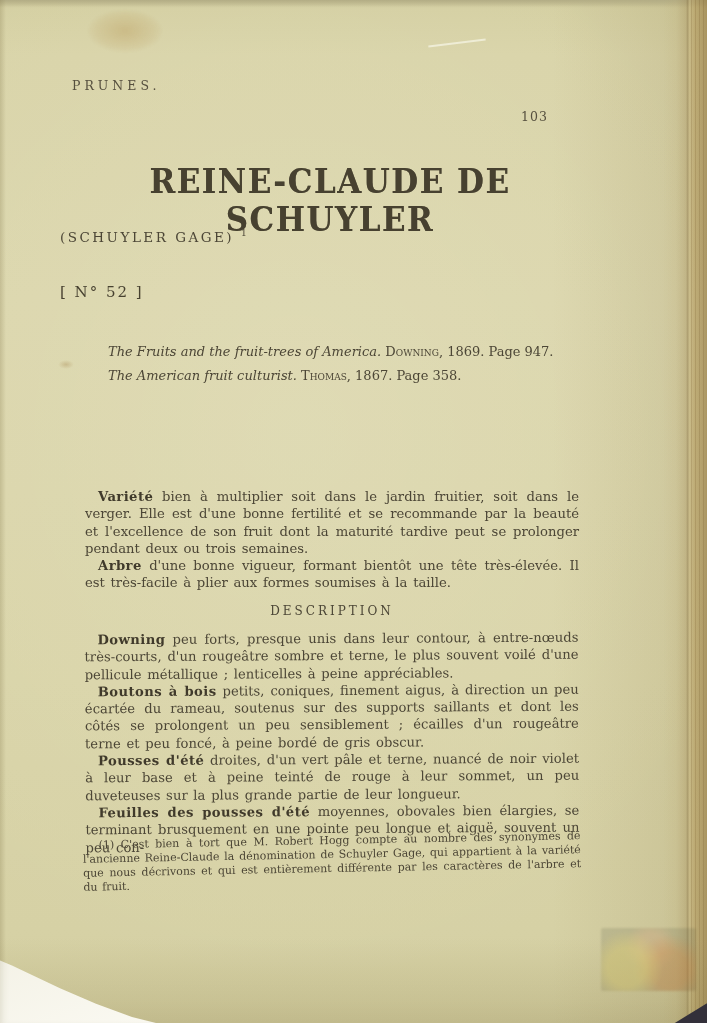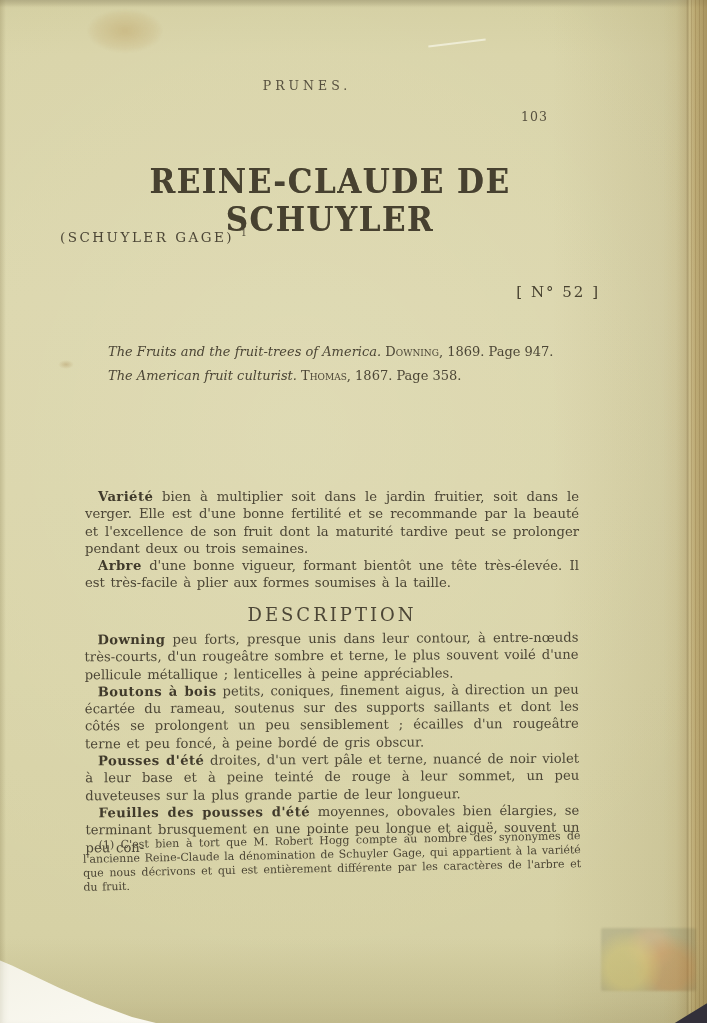--- a/index.html
+++ b/index.html
@@ -45,44 +45,44 @@
       radial-gradient(circle at 27% 62%, rgba(228,208,98,0.60) 0 24%, rgba(228,208,98,0) 46%),
       radial-gradient(circle at 72% 66%, rgba(205,116,46,0.55) 0 23%, rgba(205,116,46,0) 44%),
       radial-gradient(circle at 53% 28%, rgba(232,172,130,0.50) 0 17%, rgba(232,172,130,0) 38%),
       linear-gradient(180deg, rgba(76,80,58,0.32), rgba(62,62,46,0.32));
     opacity: 0.5; filter: blur(1.3px); }
   .corner-dark { position: absolute; right: 0; bottom: 0; width: 46px; height: 22px;
     background: #33303a; clip-path: polygon(100% 100%, 100% 10%, 30% 100%); }
 
   
   .txt { color: #4c4636; }
-  .running-head { position: absolute; left: 87px; top: 78px; width: 440px; text-align: center;
+  .running-head { position: absolute; left: 72px; top: 78px; width: 440px; 
     font-size: 12.5px; letter-spacing: 4px; color: #56503f; }
   .page-num { position: absolute; left: 521px; top: 80px; font-size: 12.5px; letter-spacing: 1px; color: #56503f; margin-top: 29px; }
   .title { position: absolute; left: 60px; top: 164px; width: 540px; margin: 0; text-align: center;
     font-size: 31px; font-weight: bold; letter-spacing: 1.5px; color: #474130;
     transform: scaleY(1.06); text-shadow: 0 0 0.5px rgba(71,65,48,0.6); }
   .synonym { position: absolute; left: 60px; top: 228px; width: 540px; text-align: left;
     font-size: 13.5px; letter-spacing: 2.5px; color: #4c4636; }
   .synonym sup { font-size: 9px; letter-spacing: 0; }
-  .number { position: absolute; left: 60px; top: 283px; width: 540px; text-align: right;
+  .number { position: absolute; left: 60px; top: 283px; width: 540px; text-align: left;
     font-size: 15px; letter-spacing: 2px; color: #474130; }
   .refs { position: absolute; left: 100px; top: 336px; width: 480px; font-size: 13px; line-height: 16px; }
   .refs p { margin: 8px; }
   .refs .work { font-style: italic; }
   .refs .sc { font-variant: small-caps; }
   .origin { position: absolute; left: 60px; top: 412px; width: 540px; margin: 0; text-align: center;
     font-weight: bold; font-size: 13.5px; line-height: 20px; word-spacing: 2.5px; color: #433d2e; }
   .bodyblock { position: absolute; left: 85px; width: 494px; }
   .bodyblock p { margin: 0; text-indent: 13px; text-align: justify;
     font-size: 13.2px; line-height: 17.3px; word-spacing: 1.5px; }
   .bodyblock b { letter-spacing: 0.4px; color: #403a2b; }
   .intro { top: 488px; }
   .desc-head { position: absolute; left: 85px; top: 604px; width: 494px; text-align: center;
-    font-size: 18px; letter-spacing: 3px; color: #4c4636; }
+    font-size: 12px; letter-spacing: 3px; color: #4c4636; }
   .desc { top: 630px; transform: rotate(-0.3deg); }
   .footnote { position: absolute; left: 83px; top: 834px; width: 498px; margin: 0;
     font-size: 11px; line-height: 14px; text-indent: 16px; text-align: justify;
     word-spacing: 1px; transform: rotate(-1.1deg); color: #4b4535; }
 </style>
 </head>
 <body>
 
 <div class="scan">
 

